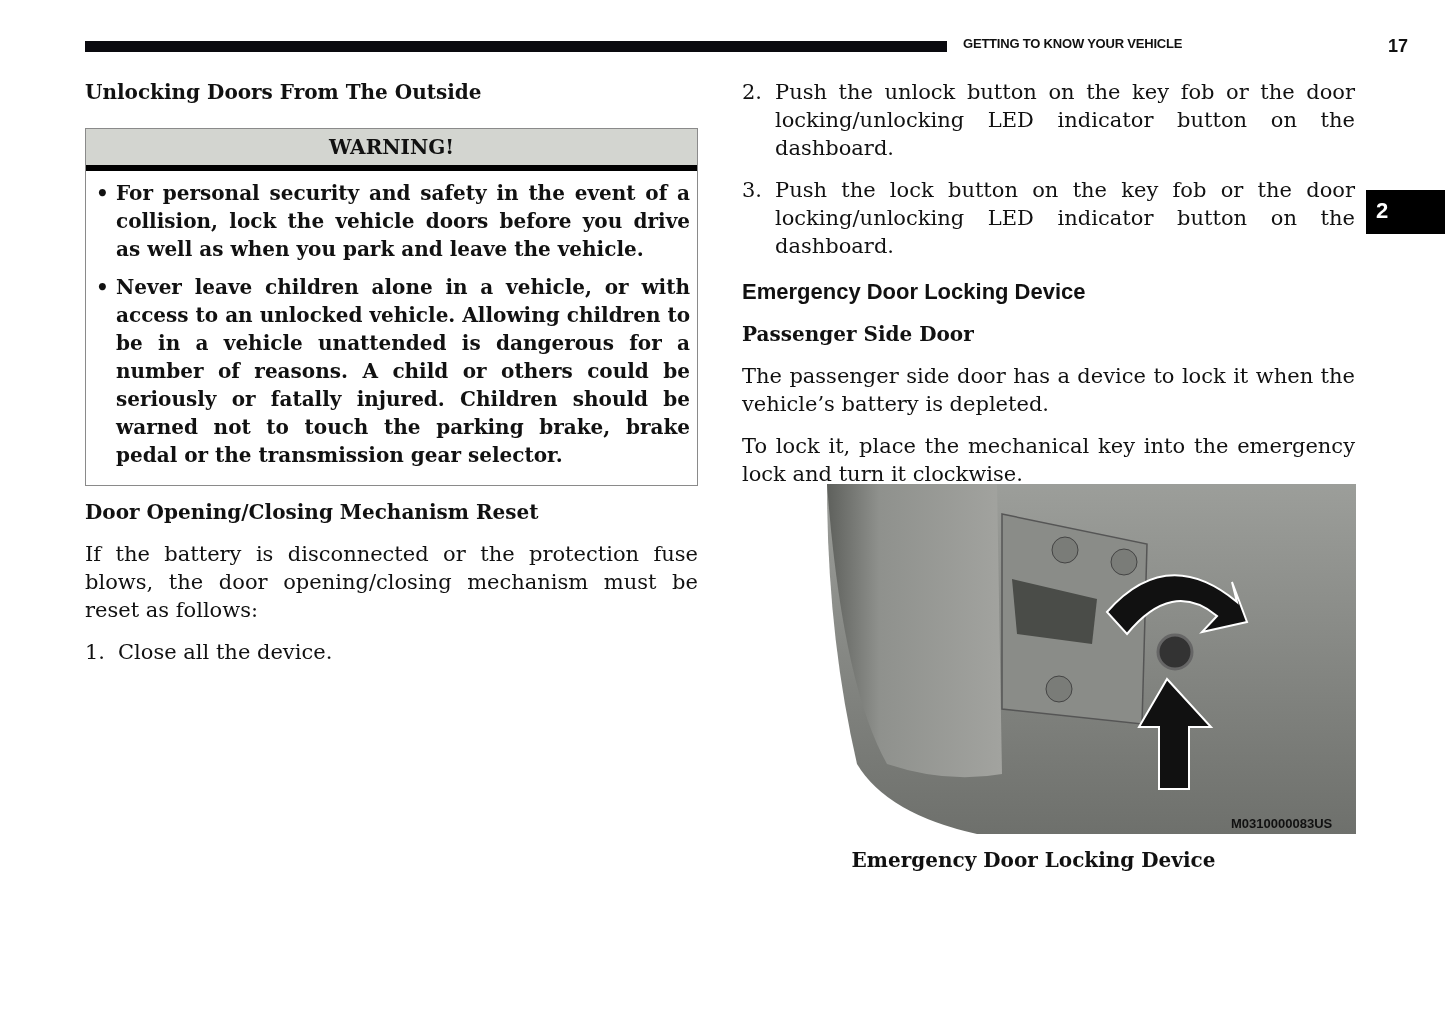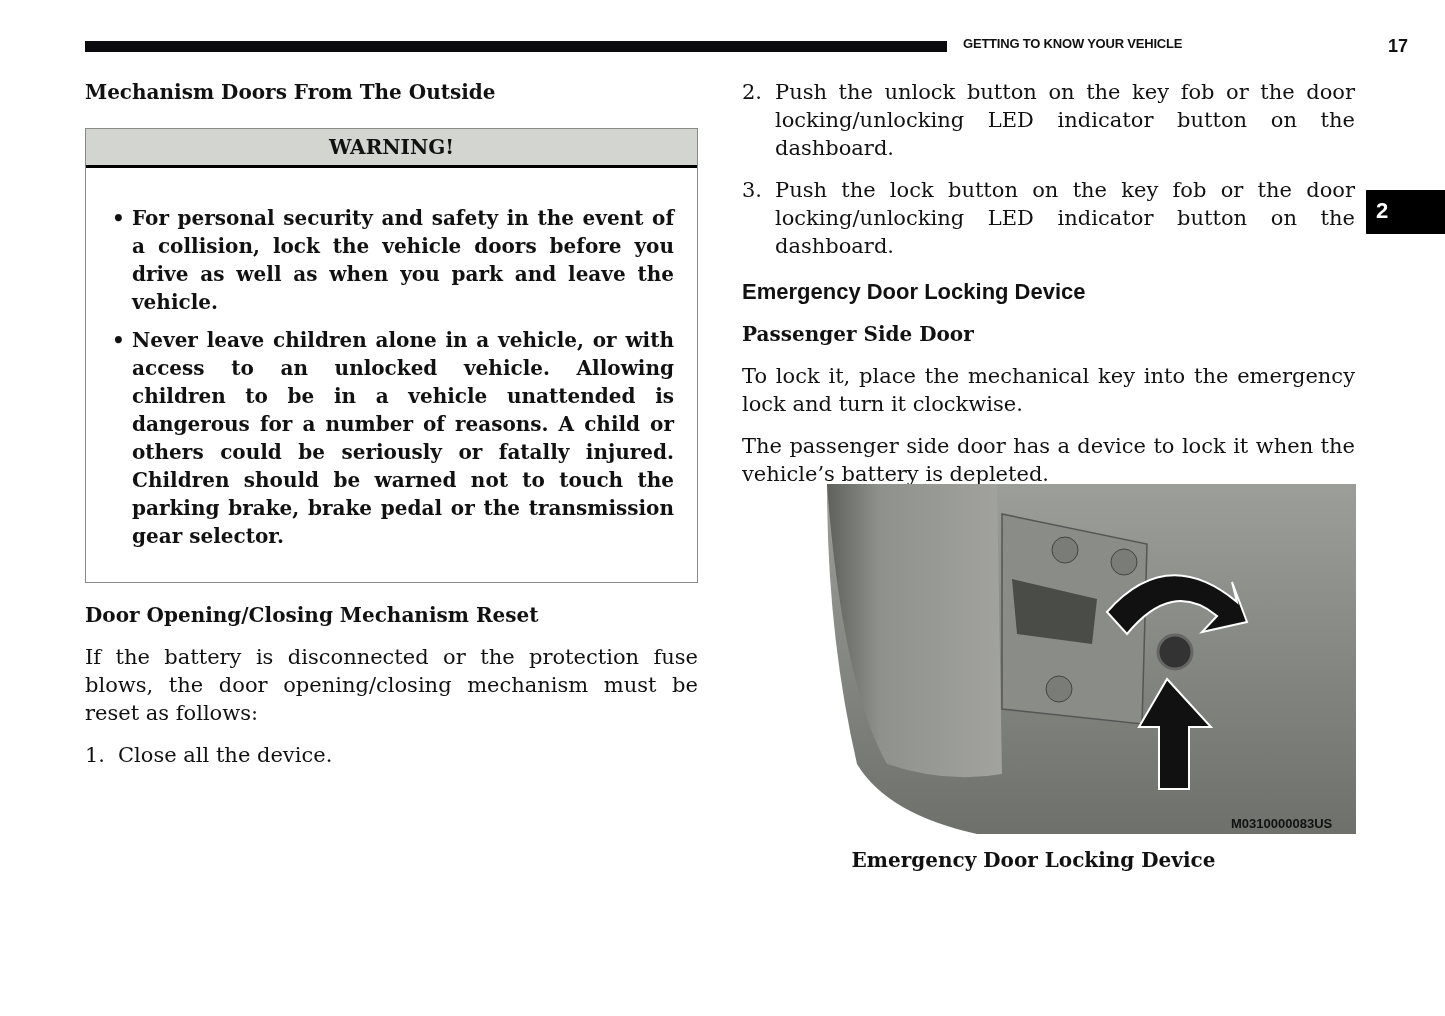--- a/index.html
+++ b/index.html
@@ -7,69 +7,69 @@
   .topbar { position:absolute; left:85px; top:41px; width:862px; height:11px; background:#0a0a0f; }
   .header-title { position:absolute; left:963px; top:36px; font-family:"Liberation Sans", sans-serif; font-weight:bold; font-size:13px; letter-spacing:-0.2px; }
   .page-num { position:absolute; left:1388px; top:36px; font-family:"Liberation Sans", sans-serif; font-weight:bold; font-size:18px; }
   .tab { position:absolute; left:1366px; top:190px; width:79px; height:44px; background:#000; color:#fff; font-family:"Liberation Sans", sans-serif; font-weight:bold; font-size:22px; box-sizing:border-box; padding:8px 0 0 10px; }
   .col { position:absolute; font-size:21px; line-height:28px; }
   .left { left:85px; top:78px; width:613px; }
   .right { left:742px; top:78px; width:613px; }
   h3.serif { font-family:"DejaVu Serif", serif; font-size:20px; font-weight:bold; margin:0 0 14px 0; line-height:28px; }
   p { margin:0 0 14px 0; text-align:justify; }
   .warn { border:1px solid #8a8a8a; margin:22px 0 0 0; }
-  .warn-head { background:#d3d5d0; text-align:center; font-weight:bold; font-size:20px; height:36px; line-height:36px; border-bottom:3px solid #000000; }
-  .warn ul { list-style:none; margin:16px; padding:20px 7px 6px 8px; }
+  .warn-head { background:#d3d5d0; text-align:center; font-weight:bold; font-size:20px; height:36px; line-height:36px; border-bottom:6px solid #000000; }
+  .warn ul { list-style:none; margin:0; padding:8px 7px 6px 8px; }
   .warn li { font-weight:bold; position:relative; padding-left:22px; text-align:justify; margin-bottom:10px; font-size:20px; }
   .warn li::before { content:"•"; position:absolute; left:2px; top:0; }
   .ol-item { position:relative; padding-left:33px; margin-bottom:14px; text-align:justify; }
   .ol-item .num { position:absolute; left:0; top:0; }
   h3.sans { font-family:"Liberation Sans", sans-serif; font-size:22px; font-weight:bold; margin:18px 0 14px 0; }
   .figure { position:absolute; left:827px; top:484px; width:529px; height:350px; overflow:hidden; }
   .caption { position:absolute; left:742px; top:848px; width:613px; text-align:center; font-weight:bold; font-size:20px; padding-left:0; }
   .caption span { margin-left:-30px; }
 </style>
 </head>
 <body>
 
 <div class="topbar"></div>
 <div class="header-title">GETTING TO KNOW YOUR VEHICLE</div>
 <div class="page-num">17</div>
 <div class="tab">2</div>
 
 <div class="col left">
-  <h3 class="serif">Mechanism Doors From The Outside</h3>
+  <h3 class="serif">Unlocking Doors From The Outside</h3>
   <div class="warn">
     <div class="warn-head">WARNING!</div>
     <ul>
       <li>For personal security and safety in the event of a collision, lock the vehicle doors before you drive as well as when you park and leave the vehicle.</li>
       <li>Never leave children alone in a vehicle, or with access to an unlocked vehicle. Allowing children to be in a vehicle unattended is dangerous for a number of reasons. A child or others could be seriously or fatally injured. Children should be warned not to touch the parking brake, brake pedal or the transmission gear selector.</li>
     </ul>
   </div>
-  <h3 class="serif" style="margin-top:18px">Door Opening/Closing Mechanism Reset</h3>
+  <h3 class="serif" style="margin-top:12px">Door Opening/Closing Mechanism Reset</h3>
   <p>If the battery is disconnected or the protection fuse blows, the door opening/closing mechanism must be reset as follows:</p>
   <div class="ol-item">
     <span class="num">1.</span>
     <span>Close all the device.</span>
   </div>
 </div>
 
 <div class="col right">
   <div class="ol-item">
     <span class="num">2.</span>
     <span>Push the unlock button on the key fob or the door locking/unlocking LED indicator button on the dashboard.</span>
   </div>
   <div class="ol-item">
     <span class="num">3.</span>
     <span>Push the lock button on the key fob or the door locking/unlocking LED indicator button on the dashboard.</span>
   </div>
   <h3 class="sans">Emergency Door Locking Device</h3>
   <h3 class="serif">Passenger Side Door</h3>
+  <p>The passenger side door has a device to lock it when the vehicle’s battery is depleted.</p>
   <p>To lock it, place the mechanical key into the emergency lock and turn it clockwise.</p>
-  <p>The passenger side door has a device to lock it when the vehicle’s battery is depleted.</p>
 </div>
 
 <div class="figure">
   <svg width="529" height="350" viewBox="0 0 529 350">
     <defs>
       <linearGradient id="g1" x1="0" y1="0" x2="1" y2="0">
         <stop offset="0" stop-color="#5e605c"></stop>
         <stop offset="0.3" stop-color="#8f918d"></stop>
         <stop offset="1" stop-color="#a2a39f"></stop>
       </linearGradient>

